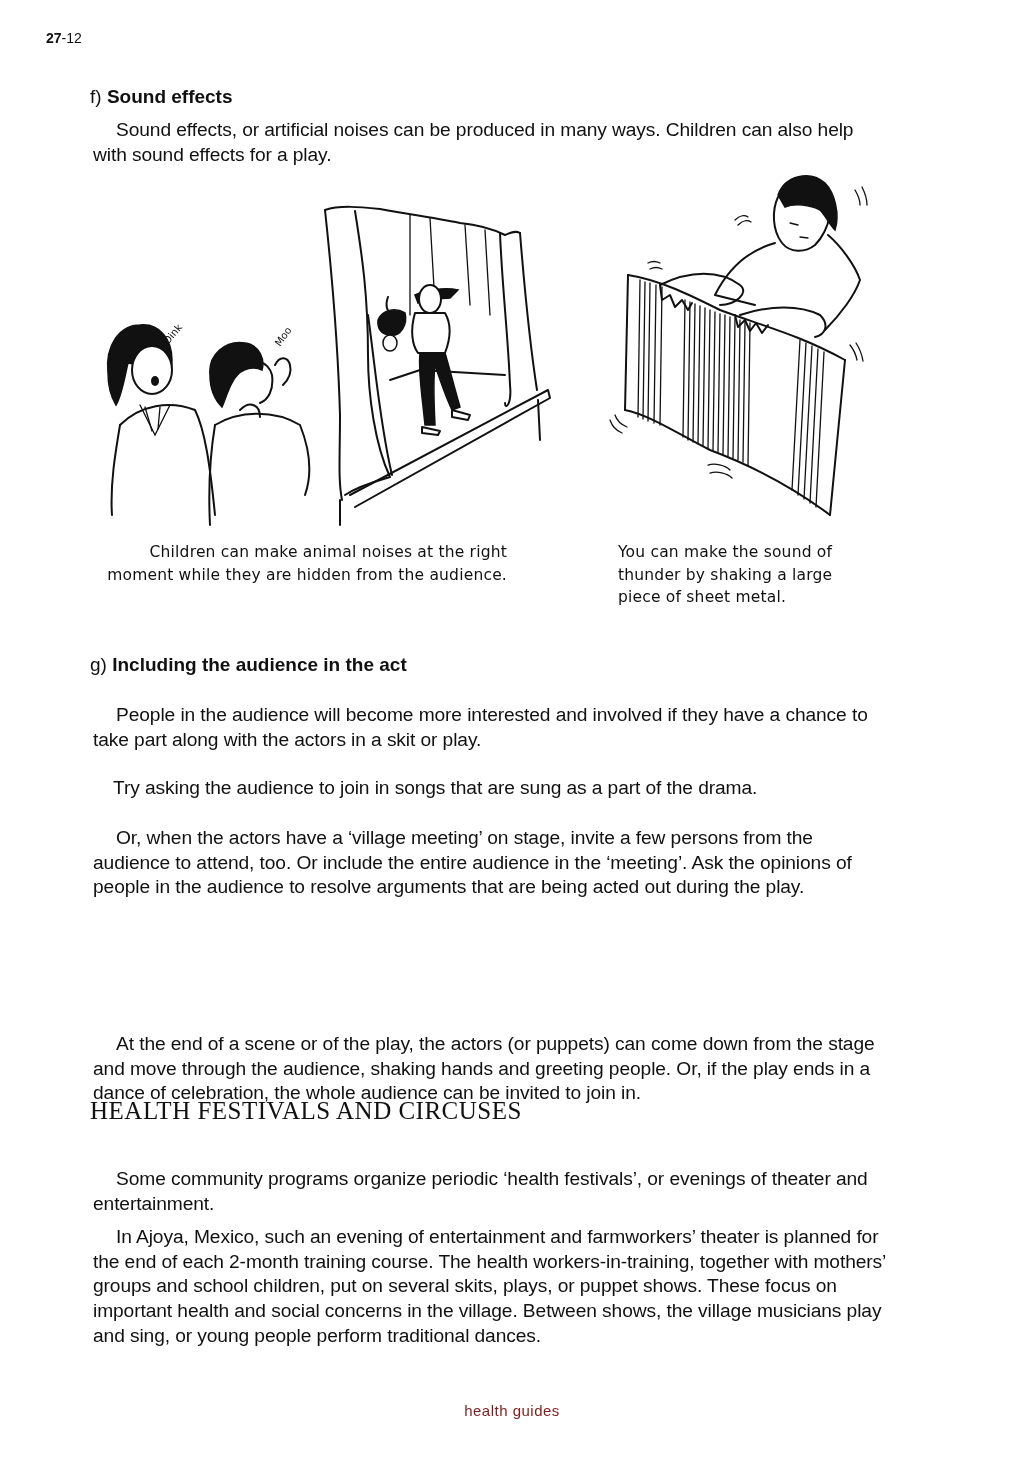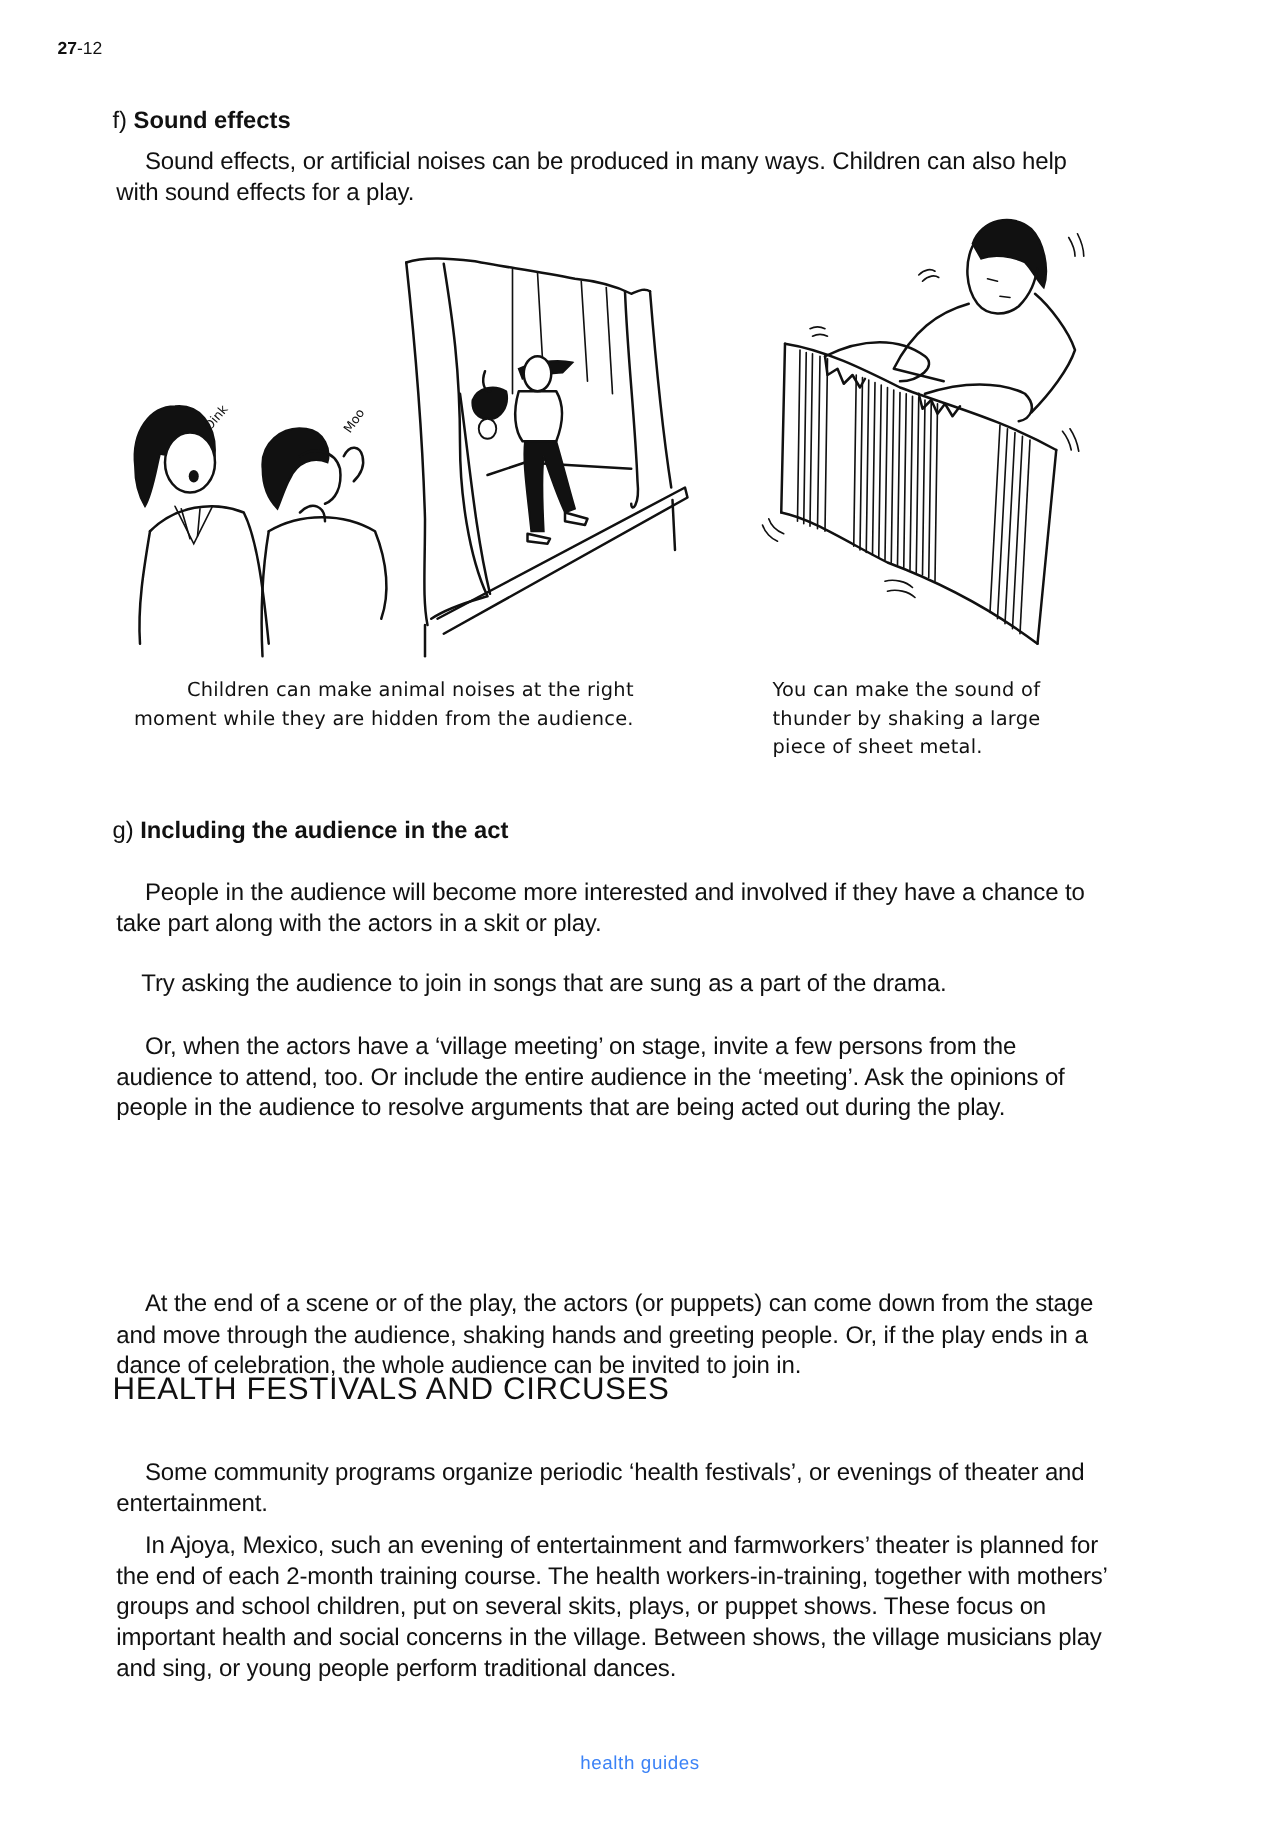--- a/index.html
+++ b/index.html
@@ -14,25 +14,25 @@
     .sec-head .lbl { font-weight: normal; }
     .sec-head .ttl { font-weight: bold; }
     .para {
       font-size: 19.2px; line-height: 24.7px; letter-spacing: -0.1px;
       text-indent: 23px; margin: 0;
     }
     .caption {
       font-family: "DejaVu Sans", sans-serif; font-size: 15.5px; line-height: 22.5px;
       letter-spacing: 0.2px; margin: 0;
     }
-    .big-head { font-size: 25px; letter-spacing: 0.5px; }
+    .big-head { font-size: 25px; letter-spacing: 0.5px; font-family: Liberation Serif, serif; }
     .footer-www { font-size: 15px; color: #9a9a9a; }
     .footer-hesp { font-family: "DejaVu Serif", serif; font-size: 26px; color: #9a9a9a; letter-spacing: 0.5px; }
     .footer-org { font-size: 15px; color: #9a9a9a; }
-    .footer-sub { font-size: 15px; color: #3b82f6; letter-spacing: 0.5px; }
+    .footer-sub { font-size: 15px; color: #7f1d1d; letter-spacing: 0.5px; }
     svg .ln { fill: none; stroke: #111; stroke-width: 2; stroke-linecap: round; stroke-linejoin: round; }
     svg .thin { fill: none; stroke: #111; stroke-width: 1.3; stroke-linecap: round; }
     svg .blk { fill: #111; stroke: #111; stroke-width: 1.5; }
     svg .lbltext { font-family: "DejaVu Sans", sans-serif; font-size: 10px; fill: #111; }
   </style>
 </head>
 <body>
 
 <div class="abs page-num"><b>27</b><span>-12</span></div>
 

